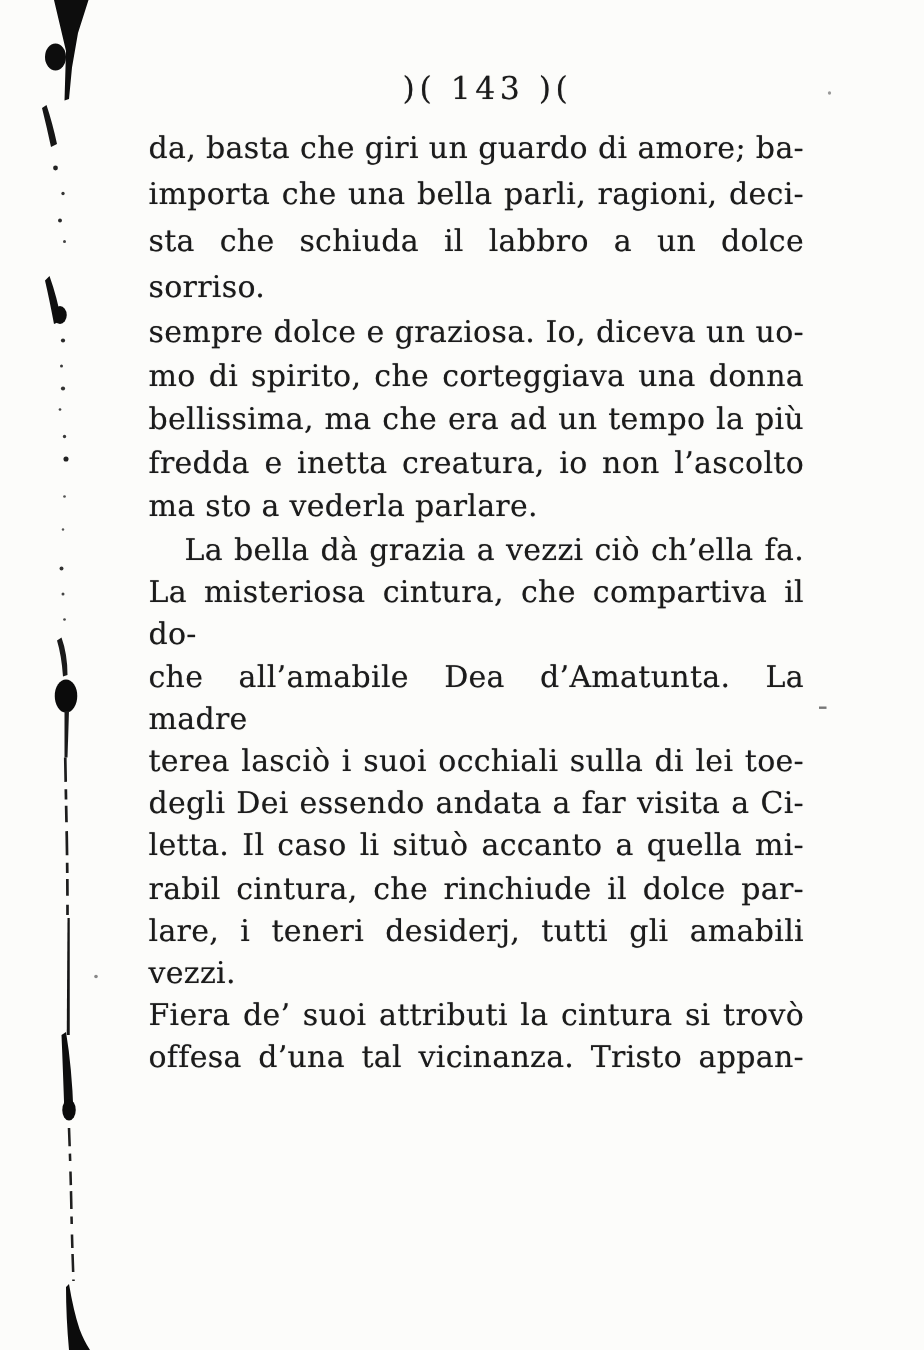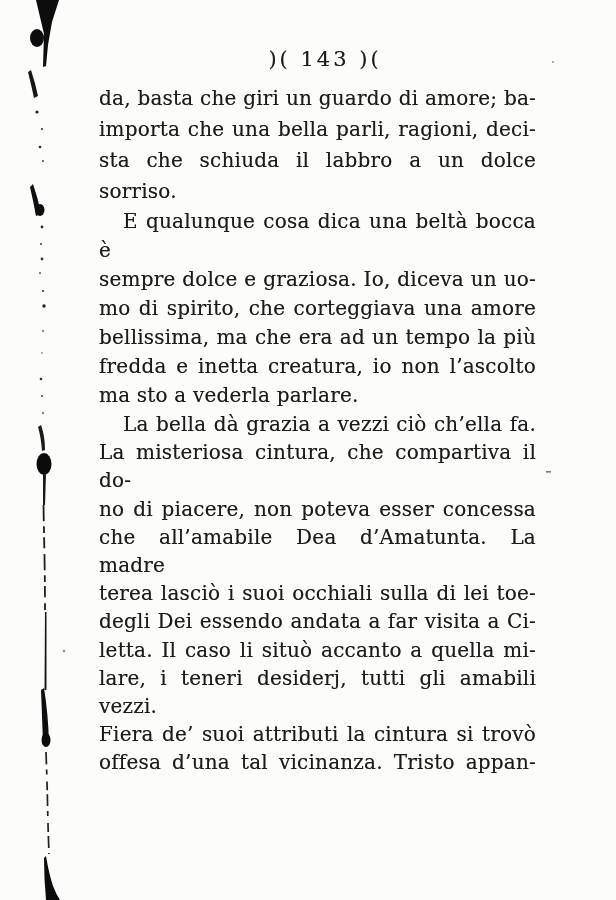--- a/index.html
+++ b/index.html
@@ -114,36 +114,35 @@
   <div class="textblock">
 
     <div class="para para-1">
       <div class="line">da, basta che giri un guardo di amore; ba-</div>
       <div class="line">importa che una bella parli, ragioni, deci-</div>
       <div class="line">sta che schiuda il labbro a un dolce sorriso.</div>
     </div>
 
 
     <div class="para para-2">
-      <div class="line indent">E qualunque cosa dica una beltà bocca è</div>
       <div class="line">sempre dolce e graziosa. Io, diceva un uo-</div>
-      <div class="line">mo di spirito, che corteggiava una amore</div>
+      <div class="line">mo di spirito, che corteggiava una donna</div>
       <div class="line">bellissima, ma che era ad un tempo la più</div>
       <div class="line">fredda e inetta creatura, io non l’ascolto</div>
       <div class="line flush">ma sto a vederla parlare.</div>
     </div>
 
     <div class="para para-3">
       <div class="line indent">La bella dà grazia a vezzi ciò ch’ella fa.</div>
       <div class="line">La misteriosa cintura, che compartiva il do-</div>
-      <div class="line">no di piacere, non poteva esser concessa</div>
       <div class="line">che all’amabile Dea d’Amatunta. La madre</div>
       <div class="line">terea lasciò i suoi occhiali sulla di lei toe-</div>
       <div class="line">degli Dei essendo andata a far visita a Ci-</div>
       <div class="line">letta. Il caso li situò accanto a quella mi-</div>
+      <div class="line">rabil cintura, che rinchiude il dolce par-</div>
       <div class="line">lare, i teneri desiderj, tutti gli amabili vezzi.</div>
       <div class="line">Fiera de’ suoi attributi la cintura si trovò</div>
       <div class="line">offesa d’una tal vicinanza. Tristo appan-</div>
 
     </div>
 
   </div>
 </div>
 
 </body></html>

